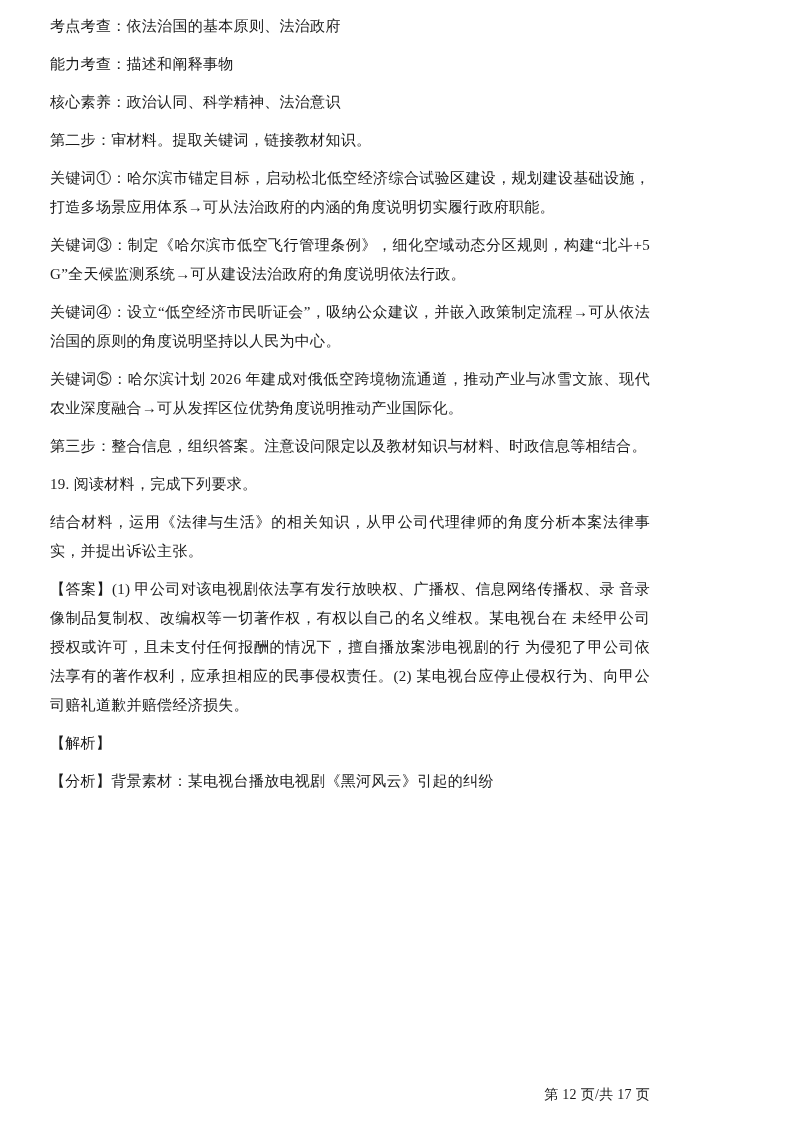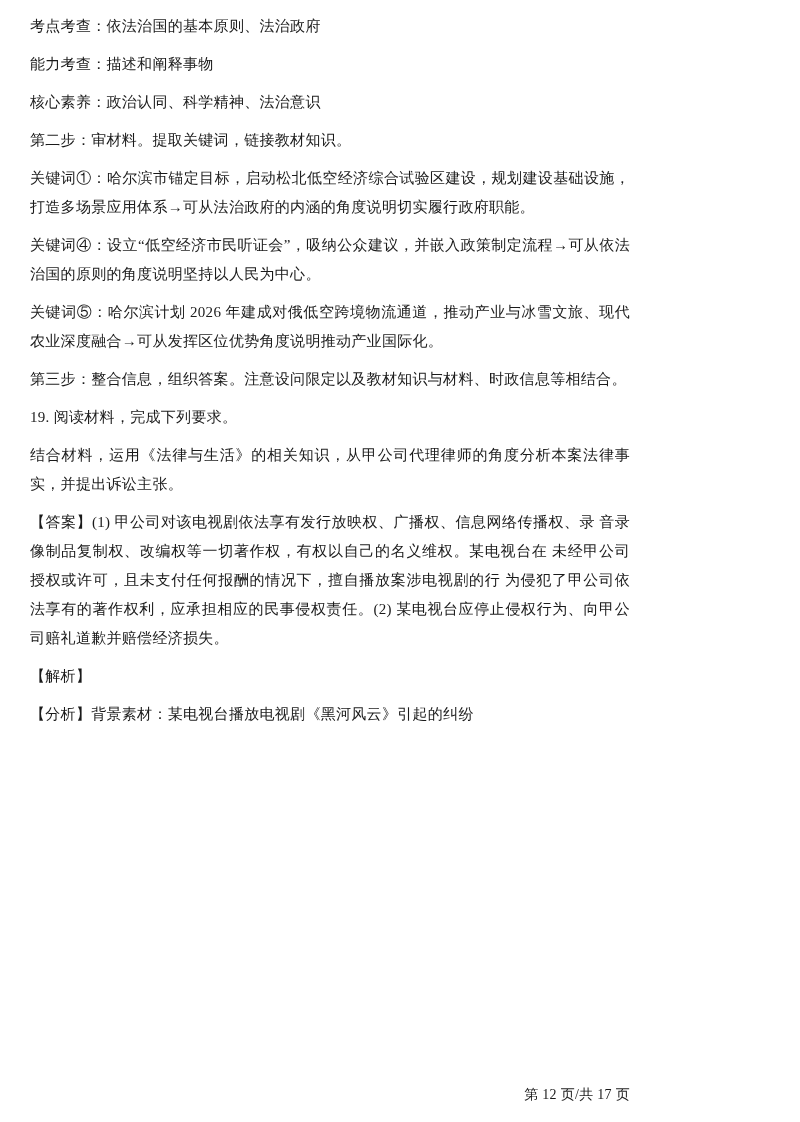--- a/index.html
+++ b/index.html
@@ -12,20 +12,21 @@
     color: #1a1a1a;
   }
   .page {
     position: relative;
     width: 660px;
     min-height: 1122px;
     padding: 12px 30px 18px 30px;
     display: flex;
     flex-direction: column;
     background: #ffffff;
+    margin-left: 20px;
   }
   .content { flex: 1 0 auto; }
   .para {
     font-size: 15px;
     line-height: 29px;
     text-align: justify;
     margin-bottom: 9px;
     letter-spacing: 0.3px;
     word-break: break-all;
   }
@@ -42,20 +43,21 @@
 </head>
 <body>
 
 <div class="page">
   <div class="content">
     <p class="para">考点考查：依法治国的基本原则、法治政府</p>
     <p class="para">能力考查：描述和阐释事物</p>
     <p class="para">核心素养：政治认同、科学精神、法治意识</p>
     <p class="para">第二步：审材料。提取关键词，链接教材知识。</p>
     <p class="para">关键词①：哈尔滨市锚定目标，启动松北低空经济综合试验区建设，规划建设基础设施，打造多场景应用体系→可从法治政府的内涵的角度说明切实履行政府职能。</p>
+    <p class="para">关键词③：制定《哈尔滨市低空飞行管理条例》，细化空域动态分区规则，构建“北斗+5G”全天候监测系统→可从建设法治政府的角度说明依法行政。</p>
     <p class="para">关键词④：设立“低空经济市民听证会”，吸纳公众建议，并嵌入政策制定流程→可从依法治国的原则的角度说明坚持以人民为中心。</p>
     <p class="para">关键词⑤：哈尔滨计划 2026 年建成对俄低空跨境物流通道，推动产业与冰雪文旅、现代农业深度融合→可从发挥区位优势角度说明推动产业国际化。</p>
     <p class="para">第三步：整合信息，组织答案。注意设问限定以及教材知识与材料、时政信息等相结合。</p>
     <p class="para">19. 阅读材料，完成下列要求。</p>
     <p class="para">结合材料，运用《法律与生活》的相关知识，从甲公司代理律师的角度分析本案法律事实，并提出诉讼主张。</p>
     <p class="para">【答案】(1) 甲公司对该电视剧依法享有发行放映权、广播权、信息网络传播权、录 音录像制品复制权、改编权等一切著作权，有权以自己的名义维权。某电视台在 未经甲公司授权或许可，且未支付任何报酬的情况下，擅自播放案涉电视剧的行 为侵犯了甲公司依法享有的著作权利，应承担相应的民事侵权责任。(2) 某电视台应停止侵权行为、向甲公司赔礼道歉并赔偿经济损失。</p>
     <p class="para">【解析】</p>
     <p class="para">【分析】背景素材：某电视台播放电视剧《黑河风云》引起的纠纷</p>
   </div>
   <div class="footer">第 12 页/共 17 页</div>

